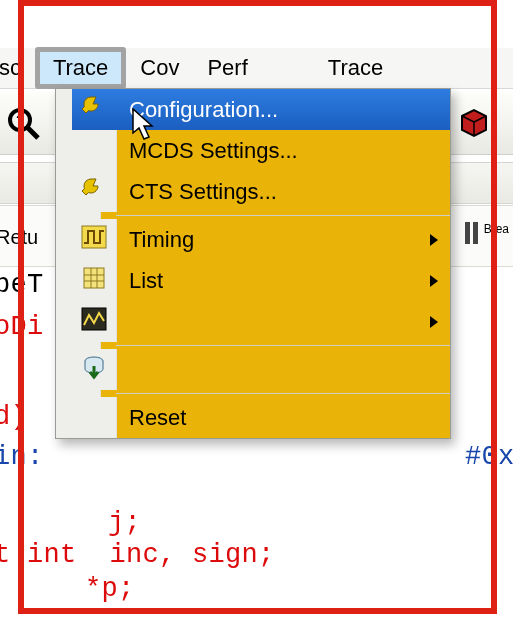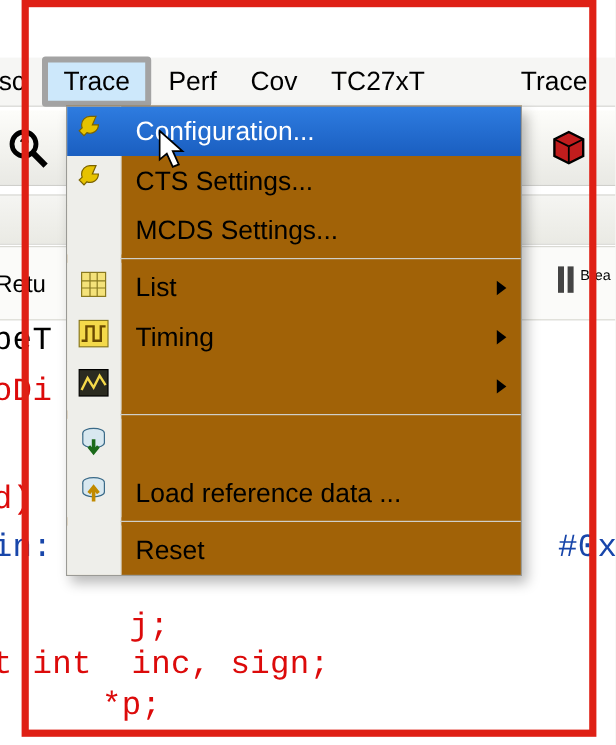--- a/index.html
+++ b/index.html
@@ -155,24 +155,25 @@
   .red { color: #dc0a0a; }
   .blue { color: #1846aa; }
   .hex-right { position: absolute; top: 170px; right: -18px; }
 
   
   .dropdown {
     position: absolute;
     left: 55px;
     top: 88px;
     width: 378px;
-    background: #a16207;
+    background: #eab308;
     border: 1px solid #9a9a96;
     box-shadow: 4px 6px 10px rgba(0,0,0,0.28);
     z-index: 300;
+    padding-left: 16px;
   }
   .menu-item {
     display: flex;
     align-items: center;
     height: 41px;
     position: relative;
     cursor: default;
   }
   .menu-item.highlight {
     background: linear-gradient(#2e7ce0, #1a5ec0);
@@ -233,23 +234,22 @@
   }
 </style>
 </head>
 <body>
 
 <div class="canvas">
 
   <div class="menubar">
     <div class="menubar-item menubar-left-clip">isc</div>
     <div class="menubar-item open">Trace</div>
+    <div class="menubar-item">Cov</div>
     <div class="menubar-item">Perf</div>
-    <div class="menubar-item">Cov</div>
-    <div class="menubar-item">TC27xT</div>
     <div class="menubar-gap"></div>
     <div class="menubar-item">Trace</div>
   </div>
 
   <div class="toolbar">
     <span class="magnify-icon">
       <svg width="38" height="38" viewBox="0 0 38 38">
         <circle cx="16" cy="16" r="10" fill="none" stroke="#000" stroke-width="4"></circle>
         <line x1="23" y1="23" x2="34" y2="34" stroke="#000" stroke-width="5"></line>
         <text x="12" y="21" font-size="14" font-weight="bold" fill="#000">?</text>
@@ -297,36 +297,49 @@
         <span>
           <svg width="26" height="26" viewBox="0 0 26 26">
               <path d="M10 3a7 7 0 0 0-7 7c0 .9.17 1.77.48 2.57L1 15l4 4 2.43-2.48A7 7 0 0 0 17 10h-5l3-7h-5z" fill="#e6c200" stroke="#7a6200" stroke-width="1"></path>
             </svg>
         </span>
       </div>
       <div class="menu-label">Configuration...</div>
     </div>
 
     <div class="menu-item">
+      <div class="menu-icon-col"></div>
+      <div class="menu-label">MCDS Settings...</div>
+    </div>
+
+    <div class="menu-item">
       <div class="menu-icon-col">
         <span>
           <svg width="26" height="26" viewBox="0 0 26 26">
               <path d="M10 3a7 7 0 0 0-7 7c0 .9.17 1.77.48 2.57L1 15l4 4 2.43-2.48A7 7 0 0 0 17 10h-5l3-7h-5z" fill="#e6c200" stroke="#7a6200" stroke-width="1"></path>
             </svg>
         </span>
       </div>
       <div class="menu-label">CTS Settings...</div>
     </div>
 
-    <div class="menu-item">
-      <div class="menu-icon-col"></div>
-      <div class="menu-label">MCDS Settings...</div>
-    </div>
-
     <div class="menu-sep"></div>
+
+    <div class="menu-item">
+      <div class="menu-icon-col">
+        <span>
+          <svg width="26" height="24" viewBox="0 0 26 24">
+            <rect x="1" y="1" width="24" height="22" fill="#f4d94a" stroke="#8a7a20"></rect>
+            <polyline points="3,18 7,18 7,6 13,6 13,18 19,18 19,6 23,6" fill="none" stroke="#6a4a00" stroke-width="2"></polyline>
+          </svg>
+        </span>
+      </div>
+      <div class="menu-label">Timing</div>
+      <div class="submenu-arrow"></div>
+    </div>
 
     <div class="menu-item">
       <div class="menu-icon-col">
         <span>
           <svg width="24" height="24" viewBox="0 0 24 24">
             <rect x="2" y="2" width="20" height="20" fill="#f4e27a" stroke="#8a7a20"></rect>
             <line x1="2" y1="9" x2="22" y2="9" stroke="#8a7a20"></line>
             <line x1="2" y1="15" x2="22" y2="15" stroke="#8a7a20"></line>
             <line x1="9" y1="2" x2="9" y2="22" stroke="#8a7a20"></line>
             <line x1="15" y1="2" x2="15" y2="22" stroke="#8a7a20"></line>
@@ -334,33 +347,20 @@
         </span>
       </div>
       <div class="menu-label">List</div>
       <div class="submenu-arrow"></div>
     </div>
 
     <div class="menu-item">
       <div class="menu-icon-col">
         <span>
           <svg width="26" height="24" viewBox="0 0 26 24">
-            <rect x="1" y="1" width="24" height="22" fill="#f4d94a" stroke="#8a7a20"></rect>
-            <polyline points="3,18 7,18 7,6 13,6 13,18 19,18 19,6 23,6" fill="none" stroke="#6a4a00" stroke-width="2"></polyline>
-          </svg>
-        </span>
-      </div>
-      <div class="menu-label">Timing</div>
-      <div class="submenu-arrow"></div>
-    </div>
-
-    <div class="menu-item">
-      <div class="menu-icon-col">
-        <span>
-          <svg width="26" height="24" viewBox="0 0 26 24">
             <rect x="1" y="1" width="24" height="22" fill="#2b2b20" stroke="#000"></rect>
             <polyline points="3,18 8,8 13,16 18,6 23,14" fill="none" stroke="#f4d94a" stroke-width="2"></polyline>
           </svg>
         </span>
       </div>
       <div class="submenu-arrow"></div>
     </div>
 
     <div class="menu-sep"></div>
 
@@ -370,33 +370,20 @@
           <svg width="26" height="26" viewBox="0 0 26 26">
             <ellipse cx="13" cy="7" rx="9" ry="4" fill="#d8e8f0" stroke="#3a6a88"></ellipse>
             <path d="M4 7v8c0 2.2 4 4 9 4s9-1.8 9-4V7" fill="#d8e8f0" stroke="#3a6a88"></path>
             <polyline points="13,12 13,22" stroke="#1a6a1a" stroke-width="3"></polyline>
             <polyline points="9,18 13,23 17,18" fill="none" stroke="#1a6a1a" stroke-width="3"></polyline>
           </svg>
         </span>
       </div>
     </div>
 
-    <div class="menu-item">
-      <div class="menu-icon-col">
-        <span>
-          <svg width="26" height="26" viewBox="0 0 26 26">
-            <ellipse cx="13" cy="7" rx="9" ry="4" fill="#d8e8f0" stroke="#3a6a88"></ellipse>
-            <path d="M4 7v8c0 2.2 4 4 9 4s9-1.8 9-4V7" fill="#d8e8f0" stroke="#3a6a88"></path>
-            <polyline points="13,23 13,12" stroke="#c08a00" stroke-width="3"></polyline>
-            <polyline points="9,16 13,11 17,16" fill="none" stroke="#c08a00" stroke-width="3"></polyline>
-          </svg>
-        </span>
-      </div>
-      <div class="menu-label">Load reference data ...</div>
-    </div>
 
     <div class="menu-sep"></div>
 
     <div class="menu-item">
       <div class="menu-icon-col"></div>
       <div class="menu-label">Reset</div>
     </div>
   </div>
 
   <div class="cursor">

